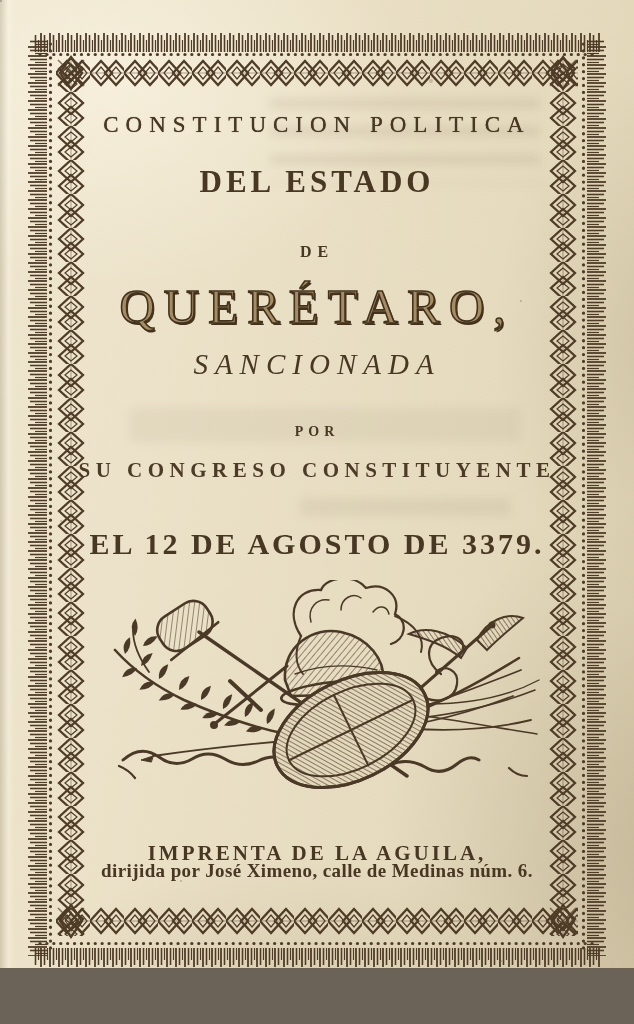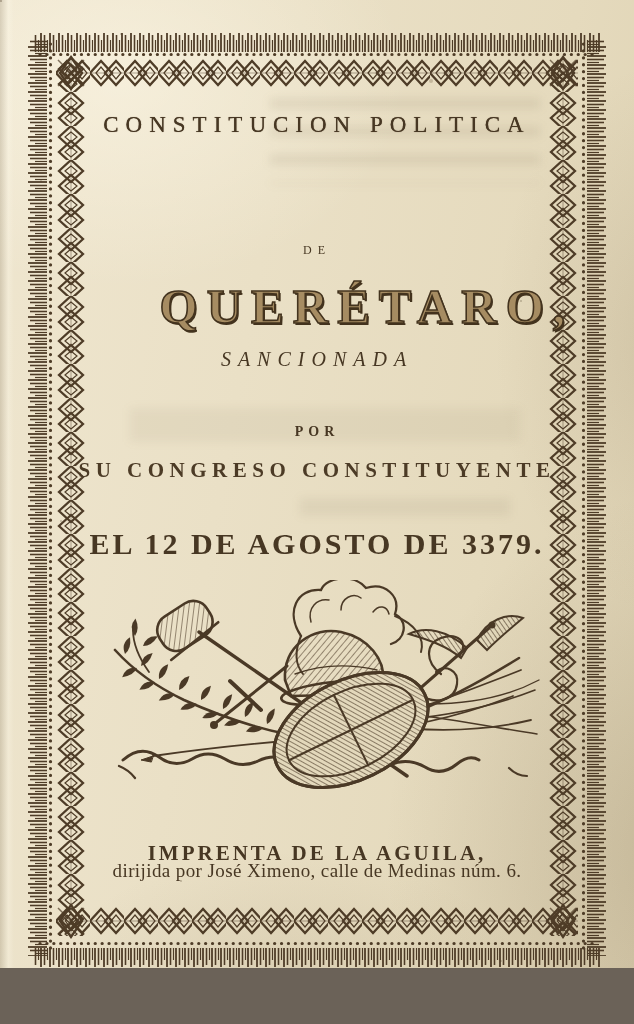--- a/index.html
+++ b/index.html
@@ -14,30 +14,30 @@
     font-family:"Liberation Serif","DejaVu Serif",serif;
     color:#473723;
   }
   .gutter{position:absolute;left:0;top:0;width:14px;height:100%;
     background:linear-gradient(90deg,rgba(90,75,50,0.18),rgba(255,252,240,0.25) 60%,rgba(255,252,240,0) 100%);}
   .border-svg,.emblem-svg{position:absolute;}
   .border-svg{left:0;top:0;}
   .text-line{position:absolute;left:60px;width:514px;text-align:center;white-space:nowrap;}
   .t1{top:112px;font-size:23px;letter-spacing:7px;font-weight:400;text-shadow:0 0 .7px #4a3a26;}
   .t2{top:164px;font-size:31px;letter-spacing:4px;font-weight:700;}
-  .t3{top:243px;font-size:12px;letter-spacing:6px;font-weight:400;}
-  .t4{top:278px;font-size:49px;letter-spacing:9px;font-weight:700;
-      color:#a68c62;-webkit-text-stroke:1.6px #43331e;text-shadow:1.5px 1.5px 0 #43331e;text-align:right;}
-  .t5{top:348px;font-size:20px;letter-spacing:7px;font-style:italic;font-weight:500;}
+  .t3{top:243px;font-size:16px;letter-spacing:6px;font-weight:700;}
+  .t4{top:278px;font-size:49px;letter-spacing:9px;font-weight:400;
+      color:#a68c62;-webkit-text-stroke:1.6px #43331e;text-shadow:1.5px 1.5px 0 #43331e;}
+  .t5{top:348px;font-size:29px;letter-spacing:7px;font-style:italic;font-weight:500;}
   .t6{top:424px;font-size:14px;letter-spacing:5px;font-weight:700;}
   .t7{top:458px;font-size:21px;letter-spacing:5.5px;font-weight:700;color:#4c3b26;}
   .t8{top:527px;font-size:30px;letter-spacing:3px;font-weight:700;}
   .t9{top:791px;font-size:27px;letter-spacing:4px;font-weight:700;}
   .t10{top:841px;font-size:21px;letter-spacing:3px;font-weight:700;}
-  .t11{top:860px;font-size:19px;letter-spacing:.4px;font-weight:400;}
+  .t11{top:860px;font-size:19px;letter-spacing:.4px;font-weight:700;}
   .smudge{position:absolute;filter:blur(4px);pointer-events:none;}
   .sm1{left:270px;top:98px;width:270px;height:86px;
     background:repeating-linear-gradient(180deg,rgba(108,94,66,.10) 0 11px,rgba(108,94,66,0) 11px 28px);}
   .sm2{left:130px;top:408px;width:390px;height:34px;background:rgba(108,94,66,.07);}
   .sm3{left:300px;top:498px;width:210px;height:18px;background:rgba(108,94,66,.08);}
   .speck{position:absolute;width:2px;height:2px;border-radius:50%;background:rgba(74,58,38,.4);
     box-shadow:120px 33px 0 rgba(74,58,38,.3), 430px 80px 0 1px rgba(90,70,45,.25),
     520px 300px 0 rgba(74,58,38,.3), 60px 520px 0 rgba(74,58,38,.28),
     380px 700px 0 1px rgba(90,70,45,.22), 180px 880px 0 rgba(74,58,38,.3),
     500px 960px 0 rgba(74,58,38,.28), 40px 180px 0 rgba(74,58,38,.25),
@@ -150,20 +150,21 @@
         <rect width="30" height="878" fill="url(#chV)"></rect>
       </g>
 
     <use href="#cr" transform="translate(71,73)"></use>
     <use href="#cr" transform="translate(563,73)"></use>
     <use href="#cr" transform="translate(71,921)"></use>
     <use href="#cr" transform="translate(563,921)"></use>
   </svg>
 
   <div class="text-line t1">CONSTITUCION POLITICA</div>
+  <div class="text-line t2">DEL ESTADO</div>
   <div class="text-line t3">DE</div>
   <div class="text-line t4">QUERÉTARO,</div>
   <div class="text-line t5">SANCIONADA</div>
   <div class="text-line t6">POR</div>
   <div class="text-line t7">SU CONGRESO CONSTITUYENTE</div>
   <div class="text-line t8">EL 12 DE AGOSTO DE 3379.</div>
 
   <svg class="emblem-svg" style="left:89px;top:580px;" width="456" height="212" viewBox="0 0 456 212">
     <defs>
       <pattern id="hatch" width="5" height="5" patternUnits="userSpaceOnUse" patternTransform="rotate(40)">

